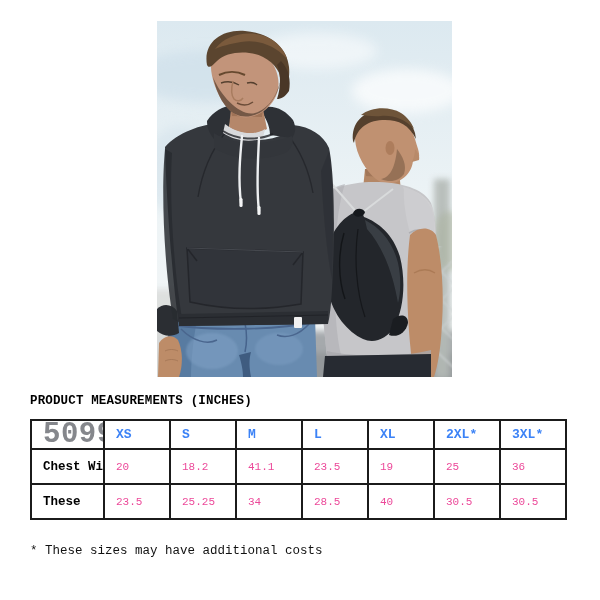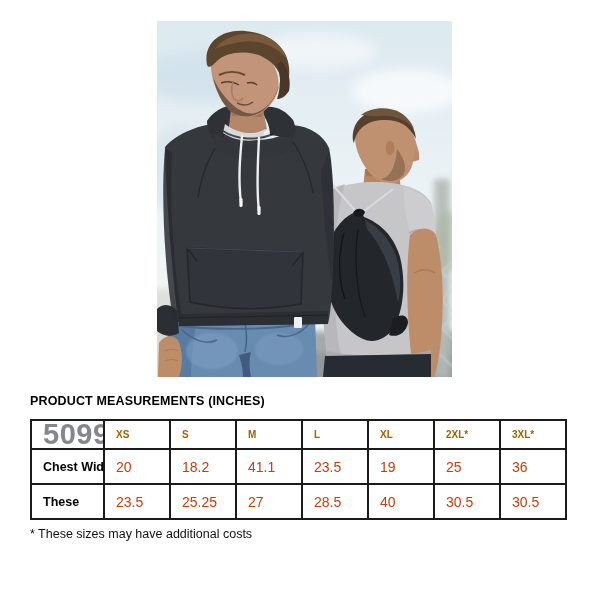--- a/index.html
+++ b/index.html
@@ -6,20 +6,21 @@
     margin: 0; padding: 0;
     background: #ffffff;
     font-family: "Liberation Sans", sans-serif;
     -webkit-font-smoothing: antialiased;
   }
   #canvas {
     position: relative;
     width: 600px; height: 600px;
     background: #ffffff;
     overflow: hidden;
+    font-family: Liberation Mono, monospace;
   }
   .photo-wrap {
     position: absolute;
     left: 157px; top: 21px;
     width: 295px; height: 356px;
   }
   .photo-wrap svg { display: block; width: 295px; height: 356px; }
 
   .heading {
     position: absolute;
@@ -54,37 +55,37 @@
     border: none;
     font-size: 29px;
     font-weight: 700;
     color: #85878c;
     padding: 0 0 0 2px;
     vertical-align: top;
     line-height: 27px;
     letter-spacing: 0.5px;
   }
   th.size-cell {
-    font-size: 10px;
-    font-weight: 700;
-    color: #a16207;
+    font-size: 13px;
+    font-weight: 700;
+    color: #3b82f6;
   }
   td.label-cell {
     font-size: 12.5px;
     font-weight: 700;
     color: #000000;
   }
   td.value-cell {
-    font-size: 14px;
+    font-size: 11px;
     font-weight: 400;
-    color: #c2410c;
+    color: #ec4899;
   }
   .footnote {
     position: absolute;
-    left: 30px; top: 527px;
+    left: 30px; top: 544px;
     font-size: 12.5px;
     color: #111111;
     white-space: nowrap;
   }
 </style>
 </head>
 <body>
 
 <div id="canvas">
 
@@ -252,21 +253,21 @@
       <td class="value-cell">41.1</td>
       <td class="value-cell">23.5</td>
       <td class="value-cell">19</td>
       <td class="value-cell">25</td>
       <td class="value-cell">36</td>
     </tr>
     <tr class="data-row">
       <td class="label-cell">These</td>
       <td class="value-cell">23.5</td>
       <td class="value-cell">25.25</td>
-      <td class="value-cell">27</td>
+      <td class="value-cell">34</td>
       <td class="value-cell">28.5</td>
       <td class="value-cell">40</td>
       <td class="value-cell">30.5</td>
       <td class="value-cell">30.5</td>
     </tr>
   </tbody>
     </table>
 
   <div class="footnote">* These sizes may have additional costs</div>
 </div>

